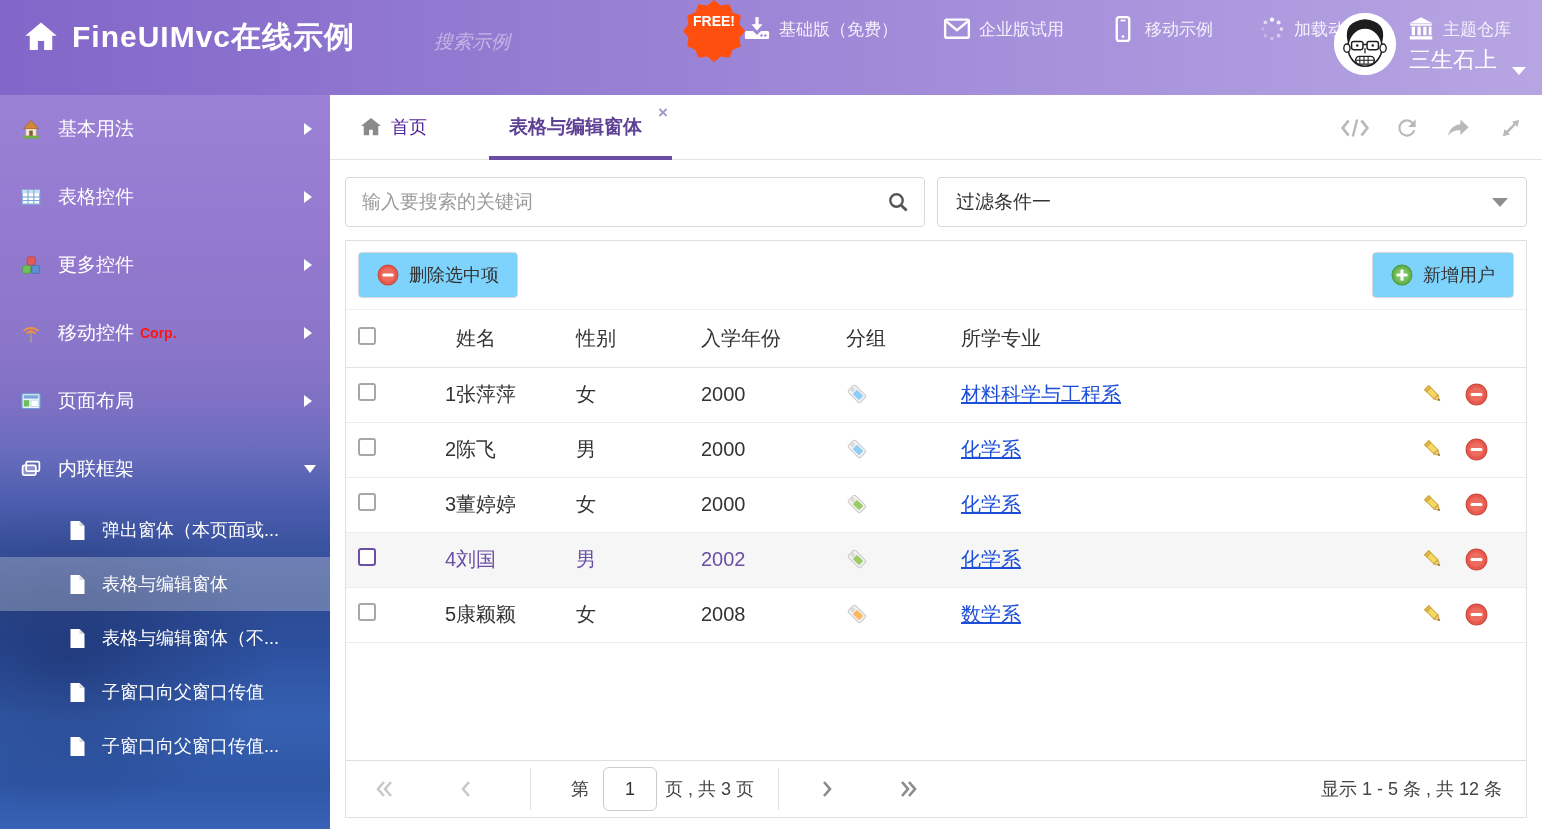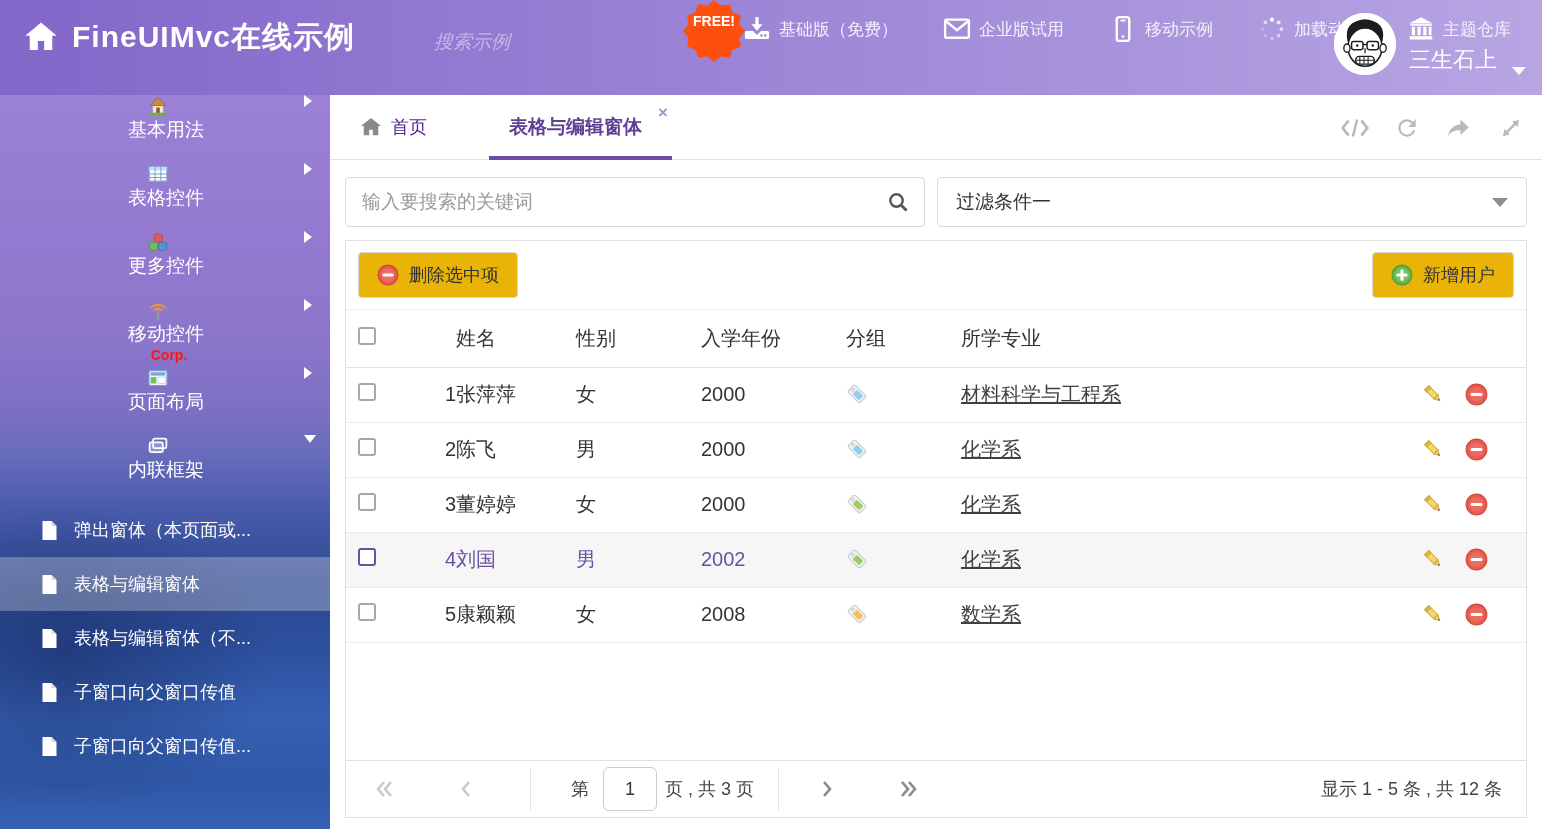--- a/index.html
+++ b/index.html
@@ -30,28 +30,28 @@
   .caret-down{width:0;height:0;border-left:7px solid transparent;border-right:7px solid transparent;
     border-top:8px solid #fff;margin-left:2px;}
 
   
   .sidebar{position:absolute;left:0;top:95px;width:330px;height:740px;color:#fff;
     background:
       radial-gradient(90% 30% at 20% 76%, rgba(15,25,70,.38) 0%, rgba(15,25,70,0) 70%),
       linear-gradient(180deg,#9b82d6 0%,#9379cf 20%,#8b76ca 33%,#7e70c4 42%,#666bbb 49%,
         #4c5dae 55%,#3a539f 61%,#2e4a92 68%,#2c4f9d 74%,#3660b2 84%,#2f57a6 93%,#3963b8 100%);}
   .side-item{height:68px;display:flex;align-items:center;padding:0 18px 0 20px;position:relative;
-    font-size:19px;cursor:pointer;flex-direction:column;}
+    font-size:19px;cursor:pointer;}
   .side-item .ico{width:22px;height:22px;margin-right:16px;flex:0 0 22px;}
   .chev-r{position:absolute;right:18px;width:0;height:0;border-left:8px solid #fff;
     border-top:6px solid transparent;border-bottom:6px solid transparent;}
   .chev-d{position:absolute;right:14px;width:0;height:0;border-top:8px solid #fff;
     border-left:6px solid transparent;border-right:6px solid transparent;}
   .corp{color:#ff1414;font-size:14px;margin-left:6px;font-weight:bold;}
-  .sub-item{height:54px;display:flex;align-items:center;padding-left:40px;font-size:18px;cursor:pointer;}
+  .sub-item{height:54px;display:flex;align-items:center;padding-left:68px;font-size:18px;cursor:pointer;}
   .sub-item .fico{width:19px;height:21px;margin-right:15px;flex:0 0 19px;}
   .sub-item.sel{background:rgba(235,235,235,.30);}
   .side-bottom{position:absolute;left:0;bottom:0;width:100%;height:6px;background:#fff;}
 
   
   .content{position:absolute;left:330px;top:95px;width:1212px;height:740px;background:#fff;}
   .tabbar{position:relative;height:65px;border-bottom:1px solid #e3e3e3;display:flex;align-items:center;}
   .tab-home{display:flex;align-items:center;gap:9px;margin-left:30px;color:#4c1d95;font-size:18px;cursor:pointer;}
   .tab-home svg{width:22px;height:20px;}
   .tab-active{position:relative;margin-left:62px;height:100%;display:flex;align-items:center;
@@ -68,35 +68,35 @@
   .search-box input::placeholder{color:#9b9b9b;}
   .dd-box{flex:1;height:50px;border:1px solid #d9d9d9;border-radius:4px;background:#fff;
     display:flex;align-items:center;padding:0 18px;font-size:19px;color:#333;cursor:pointer;}
   .dd-caret{margin-left:auto;width:0;height:0;border-left:8px solid transparent;
     border-right:8px solid transparent;border-top:9px solid #8d8d8d;}
 
   .grid-panel{position:absolute;left:15px;right:15px;top:145px;bottom:17px;border:1px solid #e0e0e0;
     background:#fff;display:flex;flex-direction:column;}
   .grid-toolbar{height:69px;display:flex;align-items:center;padding:0 12px;border-bottom:1px solid #eee;}
   .btn{display:inline-flex;align-items:center;gap:10px;height:46px;padding:4px 18px;
-    border:1px solid #d8d8d8;border-radius:4px;background:#eab308;font-size:18px;color:#333;cursor:pointer;
+    border:1px solid #d8d8d8;border-radius:4px;background:#7dd3fc;font-size:18px;color:#333;cursor:pointer;
     font-family:inherit;text-align:center;}
   .btn.add{margin-left:auto;}
 
   table.grid{width:100%;border-collapse:collapse;table-layout:fixed;font-size:20px;color:#333;}
   table.grid th{height:57px;font-weight:normal;text-align:left;border-bottom:1px solid #e3e3e3;
     color:#333;padding:0;}
   table.grid td{height:55px;border-bottom:1px solid #ececec;padding:0;}
   td.cnum,th.cnum{text-align:right;padding-right:14px;}
   .cb{display:inline-block;width:18px;height:18px;border:2px solid #a7a7a7;border-radius:3px;
     background:#fff;margin-left:12px;cursor:pointer;}
   tr.sel{background:#f6f6f6;color:#6a4fa5;}
   tr.sel a{color:#6a4fa5;}
   tr.sel .cb{border-color:#6a4fa5;}
-  table.grid a{color:#404040;text-decoration:underline;cursor:pointer;}
+  table.grid a{color:#1d4ed8;text-decoration:underline;cursor:pointer;}
   .rowicons{display:flex;gap:20px;justify-content:flex-end;padding-right:38px;align-items:center;}
   .rowicons svg{cursor:pointer;}
   .tagwrap svg{vertical-align:middle;}
 
   .grid-fill{flex:1;}
   .pager{height:57px;border-top:1px solid #e0e0e0;display:flex;align-items:center;font-size:18px;color:#444;}
   .pg-ico{display:inline-flex;align-items:center;cursor:pointer;}
   .pgdiv{width:1px;height:42px;background:#e3e3e3;}
   .pg-input{width:54px;height:44px;border:1px solid #ccc;border-radius:6px;text-align:center;
     font-size:18px;color:#333;outline:none;font-family:inherit;}

